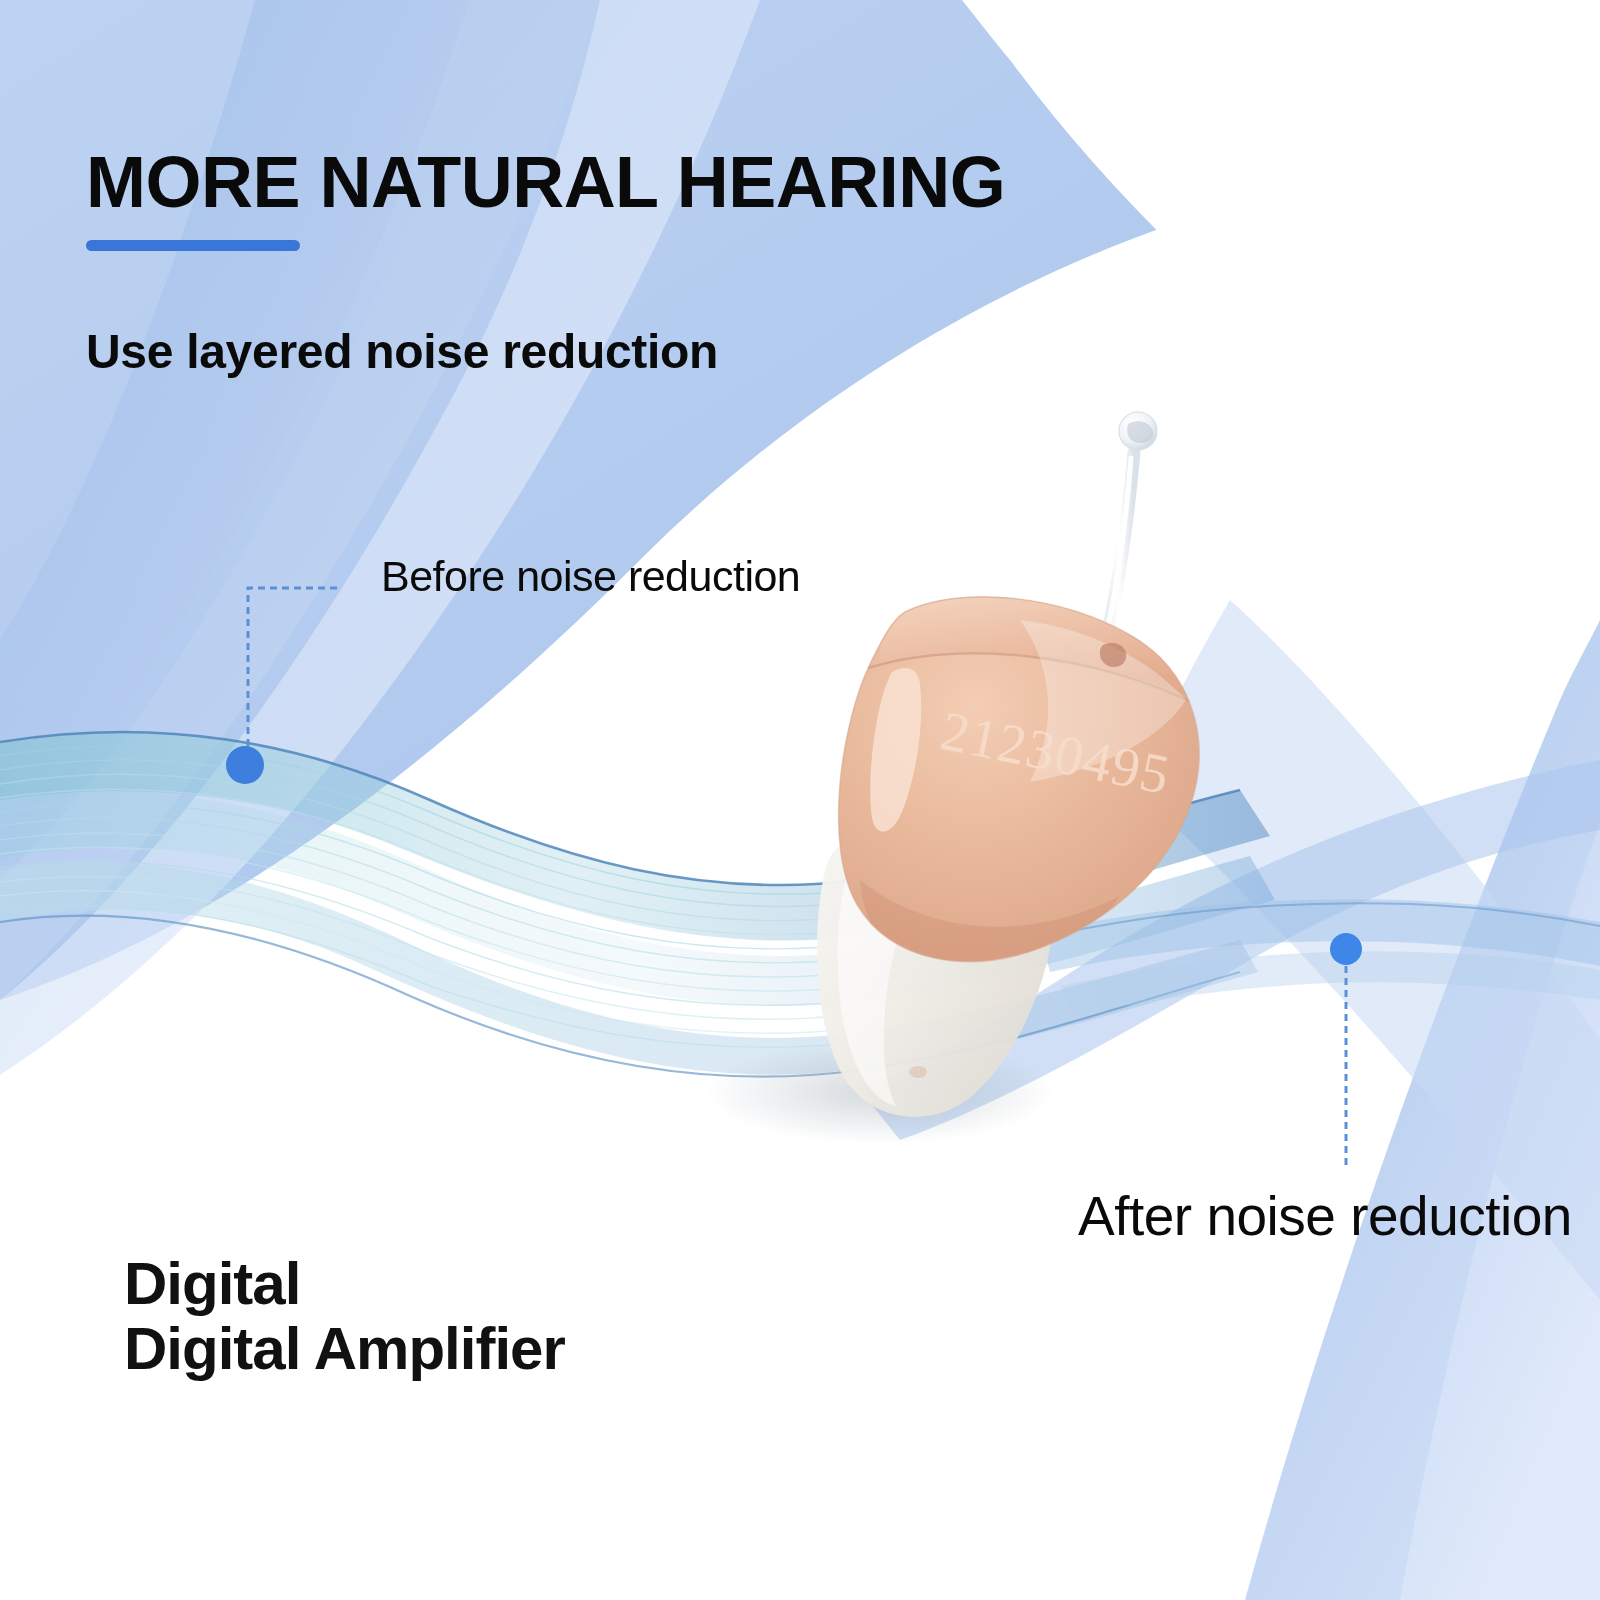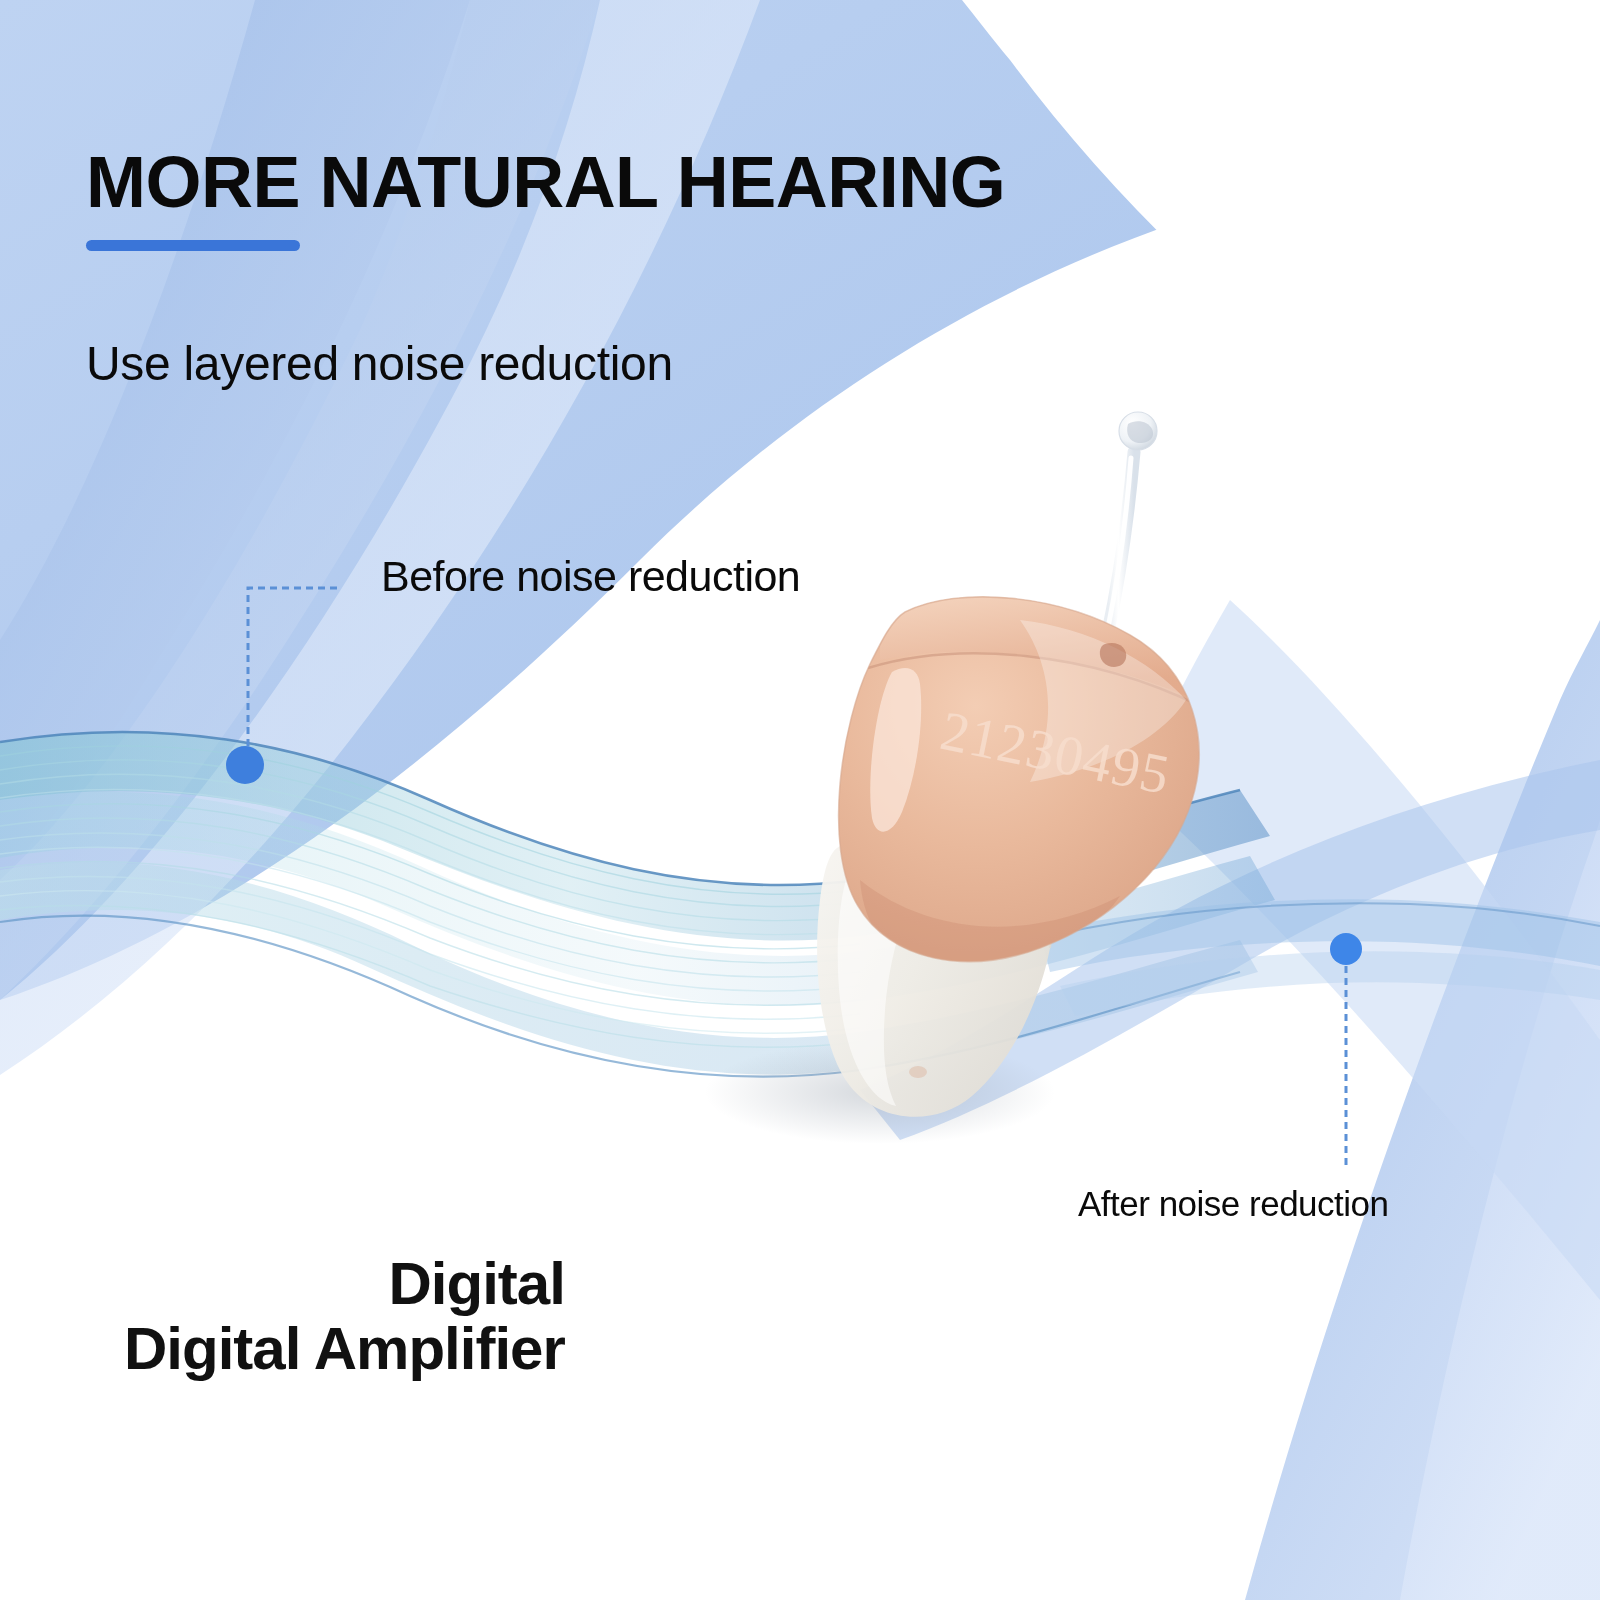--- a/index.html
+++ b/index.html
@@ -2,30 +2,30 @@
 <html><head>
 <meta charset="utf-8">
 <style>
   html,body{margin:0;padding:0;background:#fff;}
   body{width:1600px;height:1600px;overflow:hidden;font-family:"Liberation Sans",sans-serif;}
   #stage{position:relative;width:1600px;height:1600px;background:#ffffff;overflow:hidden;}
   #bg,#waves,#device{position:absolute;left:0;top:0;width:1600px;height:1600px;}
   #bg{z-index:1}
   #waves{z-index:2}
   #device{z-index:3}
-  .txt{position:absolute;z-index:6;white-space:nowrap;color:#0a0a0a;text-align:right;}
+  .txt{position:absolute;z-index:6;white-space:nowrap;color:#0a0a0a;}
 
   #headline{left:86px;top:146px;font-size:72px;font-weight:700;letter-spacing:-0.5px;
             font-family:"Liberation Sans",sans-serif;line-height:1;}
   #accent-bar{position:absolute;z-index:6;left:86px;top:240px;width:214px;height:11px;
               border-radius:6px;background:#3a75d8;}
-  #subhead{left:86px;top:336px;font-size:48px;font-weight:400;letter-spacing:-0.3px;}
+  #subhead{left:86px;top:324px;font-size:48px;font-weight:700;letter-spacing:-0.3px;}
 
   #label-before{left:341px;top:552px;font-size:43px;font-weight:400;letter-spacing:-0.5px;margin-left:40px;}
-  #label-after{left:1078px;top:1184px;font-size:35px;font-weight:400;letter-spacing:-0.5px;}
+  #label-after{left:1078px;top:1184px;font-size:55px;font-weight:400;letter-spacing:-0.5px;}
 
   #brand{left:86px;top:1252px;font-size:60px;font-weight:700;line-height:1.08;
          letter-spacing:-1px;color:#111;margin-left:38px;}
   #brand div{white-space:nowrap;}
 
   #callouts{position:absolute;left:0;top:0;width:1600px;height:1600px;z-index:5;}
 </style>
 </head>
 <body>
 

